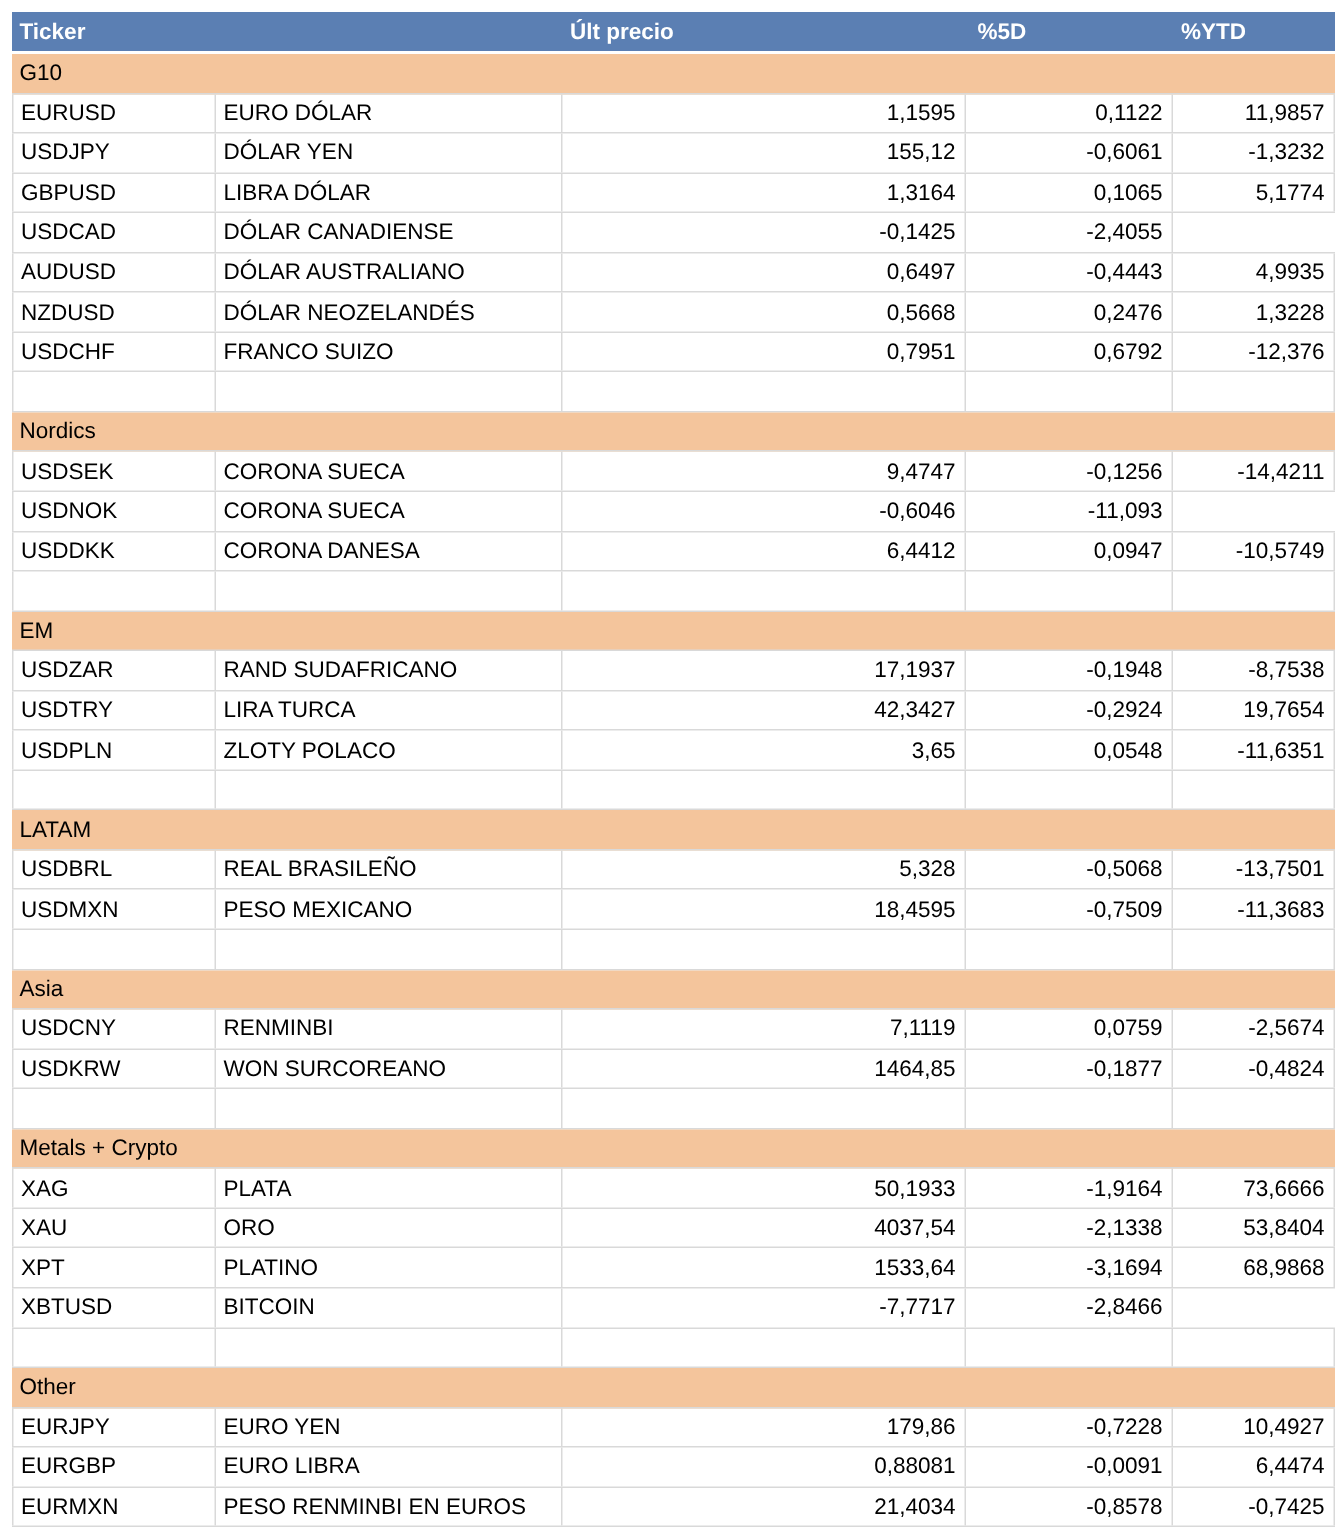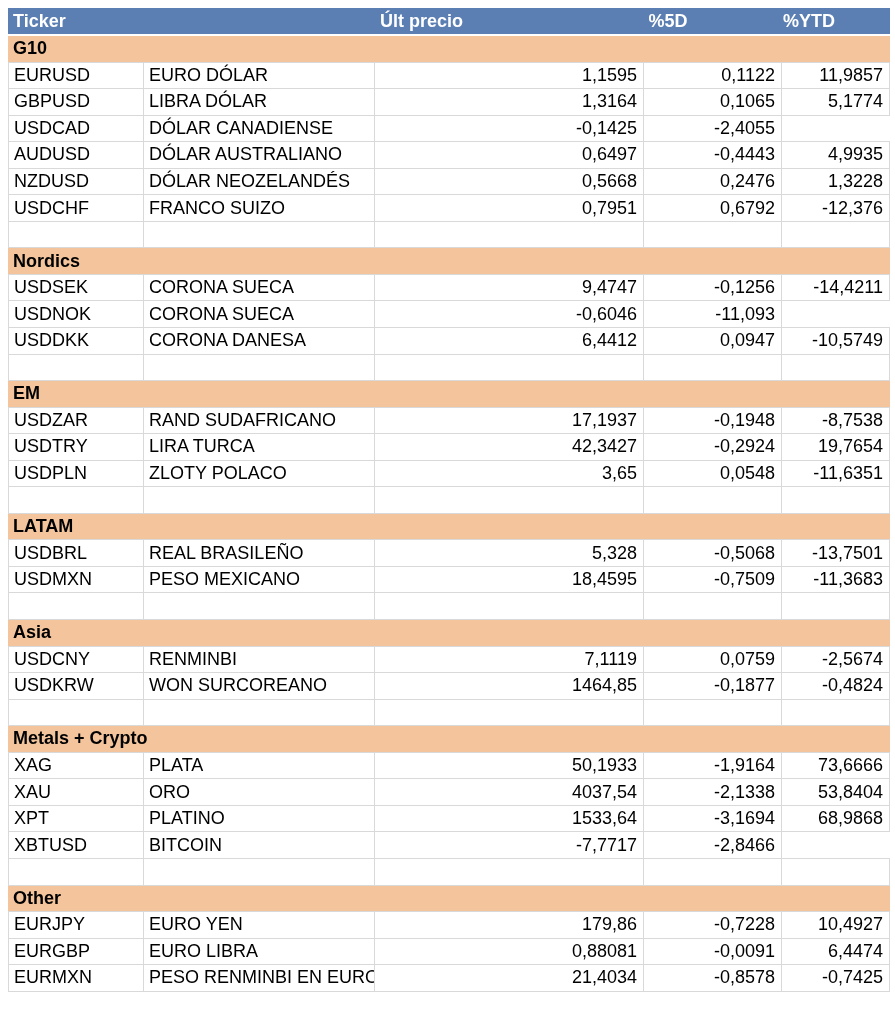--- a/index.html
+++ b/index.html
@@ -5,21 +5,21 @@
   html, body {
     margin: 0; padding: 0;
     background: #ffffff;
     width: 895px; height: 1024px;
     overflow: hidden;
     font-family: "Liberation Sans", sans-serif;
   }
   .sheet {
     width: 882px;
     margin: 8px 0 0 8px;
-    font-size: 18px;
+    font-size: 15px;
     color: var(--text, #000);
   }
   .row {
     display: grid;
     grid-template-columns: 136px 231px 269px 138px 108px;
     height: 26.55px;
     box-sizing: border-box;
   }
   .cell {
     display: flex;
@@ -47,21 +47,21 @@
   .grid-row .cell:first-child { border-left: 1px solid var(--grid, #d9d9d9); }
   .cell.txt { padding-left: 5px; }
   .cell.num { justify-content: flex-end; padding-right: 6px; }
   
   .section-row {
     background: var(--section-bg, #f4c59c);
     border-bottom: 1px solid var(--grid, #d9d9d9);
   }
   .section-row .cell {
     grid-column: 1 / span 5;
-    font-weight: bold;
+    font-weight: normal;
     padding-left: 5px;
   }
 </style>
 </head>
 <body style="background: rgb(255, 255, 255);">
 
 <div class="sheet">
   <div class="row header-row">
     <div class="cell hdr-left">Ticker</div>
     <div class="cell"></div>
@@ -74,20 +74,27 @@
         <div class="cell">G10</div>
       </div>
       <div class="row grid-row">
         <div class="cell txt">EURUSD</div>
         <div class="cell txt">EURO DÓLAR</div>
         <div class="cell num">1,1595</div>
         <div class="cell num">0,1122</div>
         <div class="cell num">11,9857</div>
       </div>
       <div class="row grid-row">
+        <div class="cell txt">USDJPY</div>
+        <div class="cell txt">DÓLAR YEN</div>
+        <div class="cell num">155,12</div>
+        <div class="cell num">-0,6061</div>
+        <div class="cell num">-1,3232</div>
+      </div>
+      <div class="row grid-row">
         <div class="cell txt">GBPUSD</div>
         <div class="cell txt">LIBRA DÓLAR</div>
         <div class="cell num">1,3164</div>
         <div class="cell num">0,1065</div>
         <div class="cell num">5,1774</div>
       </div>
       <div class="row grid-row">
         <div class="cell txt">USDCAD</div>
         <div class="cell txt">DÓLAR CANADIENSE</div>
         <div class="cell num">-0,1425</div>

